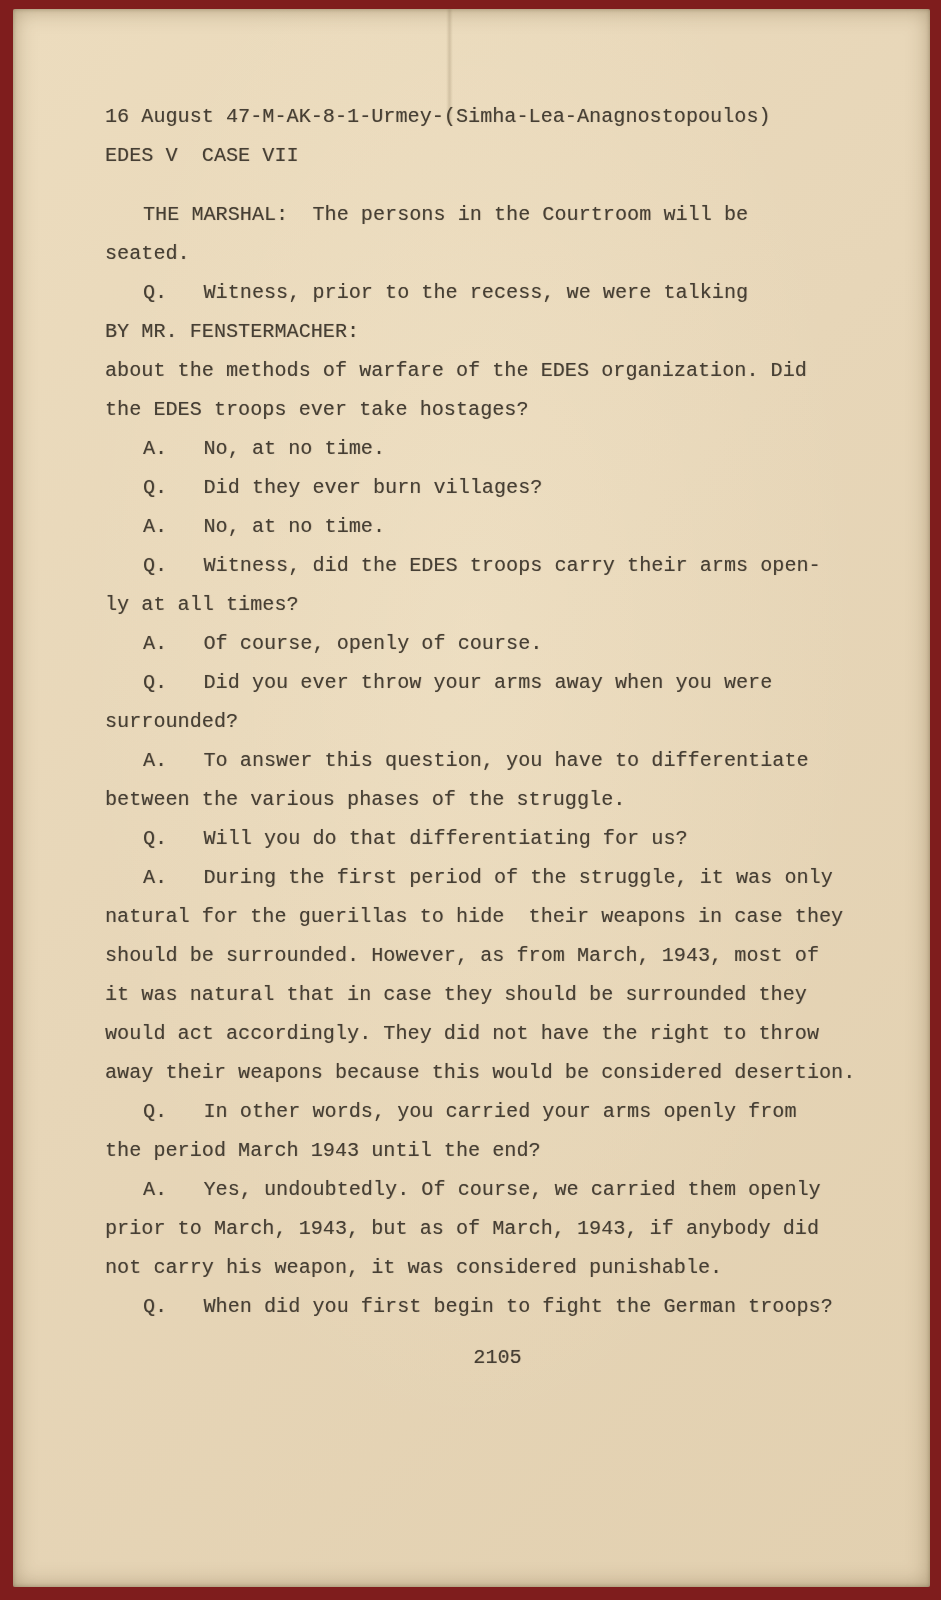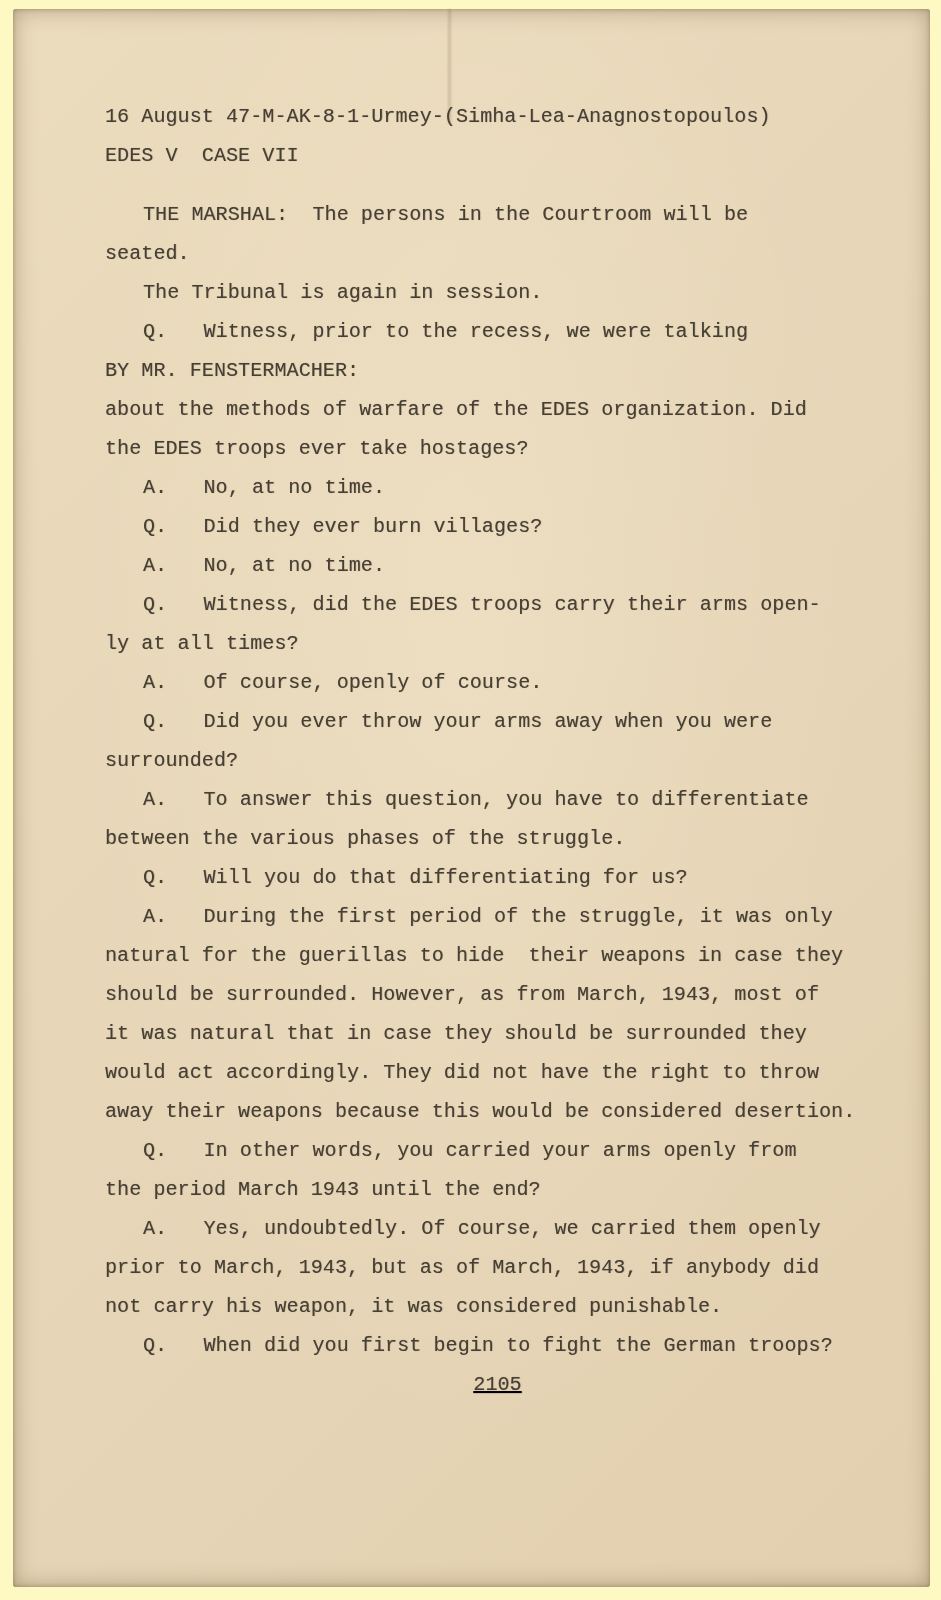--- a/index.html
+++ b/index.html
@@ -4,21 +4,21 @@
 <style>
   html, body {
     margin: 0;
     padding: 0;
     background: #14100a;
   }
   .scan {
     position: relative;
     width: 941px;
     height: 1600px;
-    background: #fef9c3;
+    background: #7f1d1d;
     overflow: hidden;
   }
   .paper {
     position: absolute;
     left: 13px;
     top: 9px;
     right: 11px;
     bottom: 13px;
     background:
       radial-gradient(ellipse at 50% 40%, rgba(255,245,220,0.25) 0%, rgba(0,0,0,0) 60%),
@@ -52,38 +52,36 @@
     margin-top: 20px;
   }
   .line.indent {
     padding-left: 38px;
   }
   .line.center {
     text-align: center;
     padding-left: 0;
   }
   .page-number-row {
-    margin-top: 0;
-    text-decoration: underline;
+    margin-top: 12px;
   }
 </style>
 </head>
 <body>
 
 <div class="scan">
   <div class="paper">
     <div class="crease"></div>
     <div>
       <div class="line">16 August 47-M-AK-8-1-Urmey-(Simha-Lea-Anagnostopoulos)</div>
       <div class="line">EDES V  CASE VII</div>
     </div>
     <div class="body-lines">
         <div class="line indent">THE MARSHAL:  The persons in the Courtroom will be</div>
         <div class="line">seated.</div>
-        <div class="line indent">The Tribunal is again in session.</div>
         <div class="line indent">Q.   Witness, prior to the recess, we were talking</div>
         <div class="line">BY MR. FENSTERMACHER:</div>
         <div class="line">about the methods of warfare of the EDES organization. Did</div>
         <div class="line">the EDES troops ever take hostages?</div>
         <div class="line indent">A.   No, at no time.</div>
         <div class="line indent">Q.   Did they ever burn villages?</div>
         <div class="line indent">A.   No, at no time.</div>
         <div class="line indent">Q.   Witness, did the EDES troops carry their arms open-</div>
         <div class="line">ly at all times?</div>
         <div class="line indent">A.   Of course, openly of course.</div>

